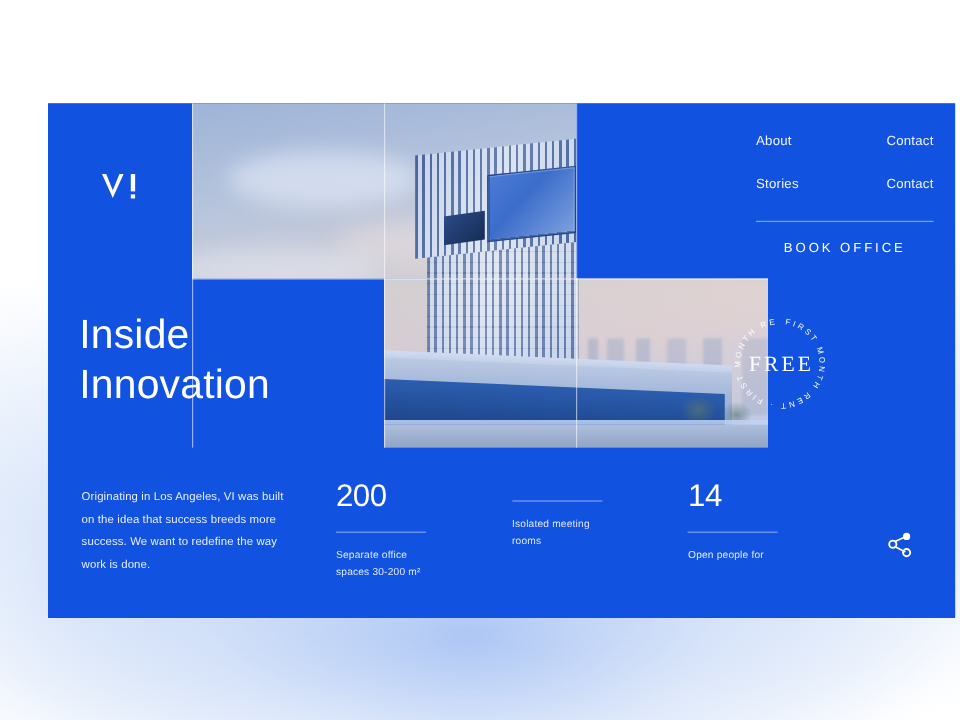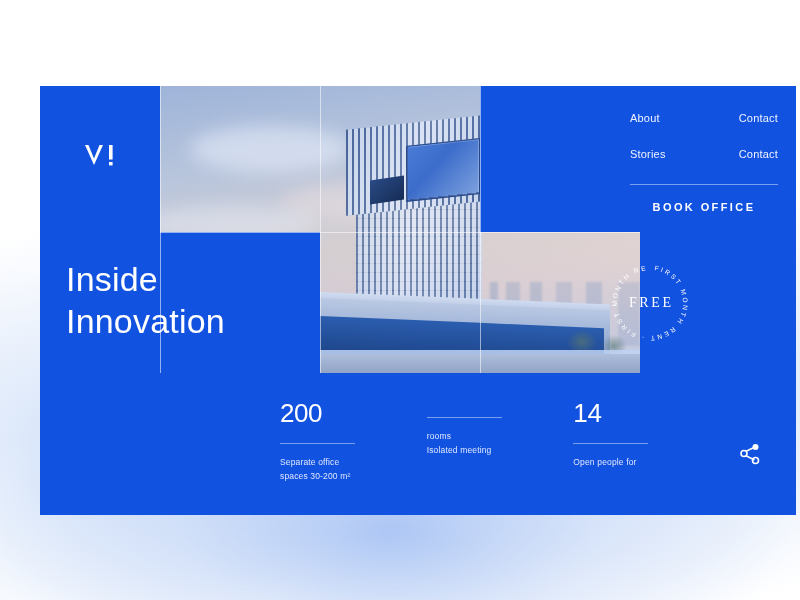--- a/index.html
+++ b/index.html
@@ -84,21 +84,21 @@
     background: rgba(255,255,255,0.45);
     margin: 6px 0 0 0;
     width: 100%;
   }
   .book-office {
     margin-top: 16px;
     text-align: center;
     font-size: 11px;
     letter-spacing: 2.4px;
     color: #ffffff;
-    font-weight: 700;
+    font-weight: 400;
     cursor: pointer;
   }
 
   
   .img-grid {
     position: absolute;
     left: 120px;
     top: 0px;
     width: 480px;
     height: 287px;
@@ -379,21 +379,21 @@
     position: absolute;
     left: 0;
     top: 0;
     width: 90px;
     height: 90px;
     display: flex;
     align-items: center;
     justify-content: center;
     color: #ffffff;
     font-family: "Liberation Serif", serif;
-    font-size: 14px;
+    font-size: 18px;
     letter-spacing: 2.6px;
     text-indent: 2.6px;
   }
 </style>
 </head>
 <body>
 
 <div class="page-bg">
   <div class="glow"></div>
 </div>
@@ -500,35 +500,36 @@
     </div>
     <div class="nav-divider"></div>
     <div class="book-office">BOOK OFFICE</div>
   </div>
 
   <div class="headline">
     <div>Inside</div>
     <div>Innovation</div>
   </div>
 
+  <div class="lead">Originating in Los Angeles, VI was built on the idea that success breeds more success. We want to redefine the way work is done.</div>
 
   <div class="stats">
     <div class="stat">
       <div class="stat-num">200</div>
       <div class="stat-rule"></div>
       <div class="stat-label">
         <div>Separate office</div>
         <div>spaces 30-200 m²</div>
       </div>
     </div>
     <div class="stat">
       <div class="stat-rule"></div>
       <div class="stat-label">
+        <div>Isolated meeting</div>
         <div>rooms</div>
-        <div>Isolated meeting</div>
       </div>
     </div>
     <div class="stat">
       <div class="stat-num">14</div>
       <div class="stat-rule"></div>
       <div class="stat-label">
         <div>Open people for</div>
       </div>
     </div>
   </div>

